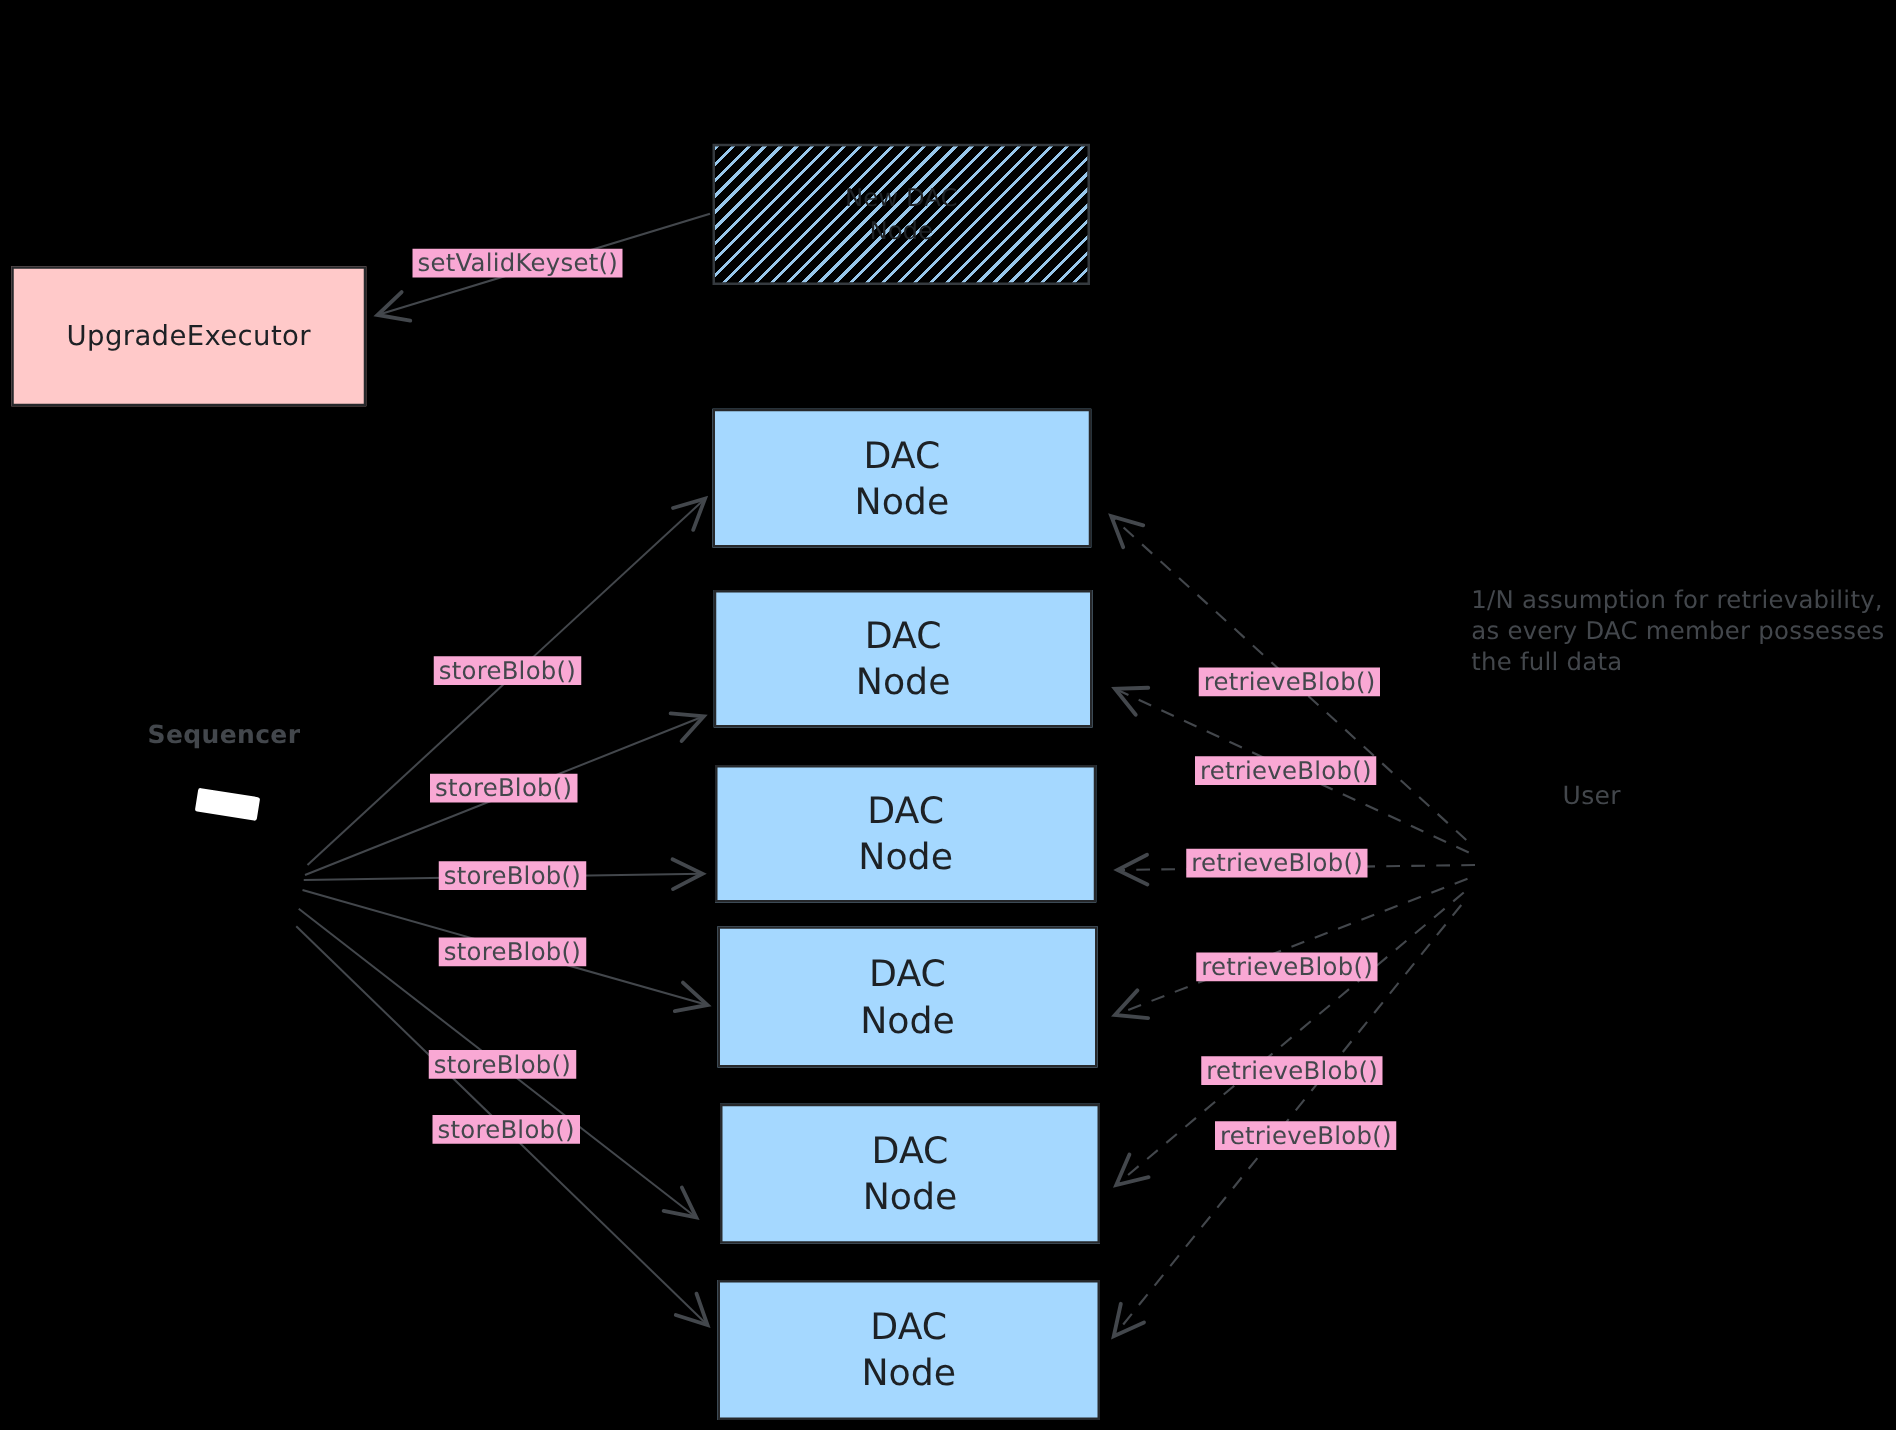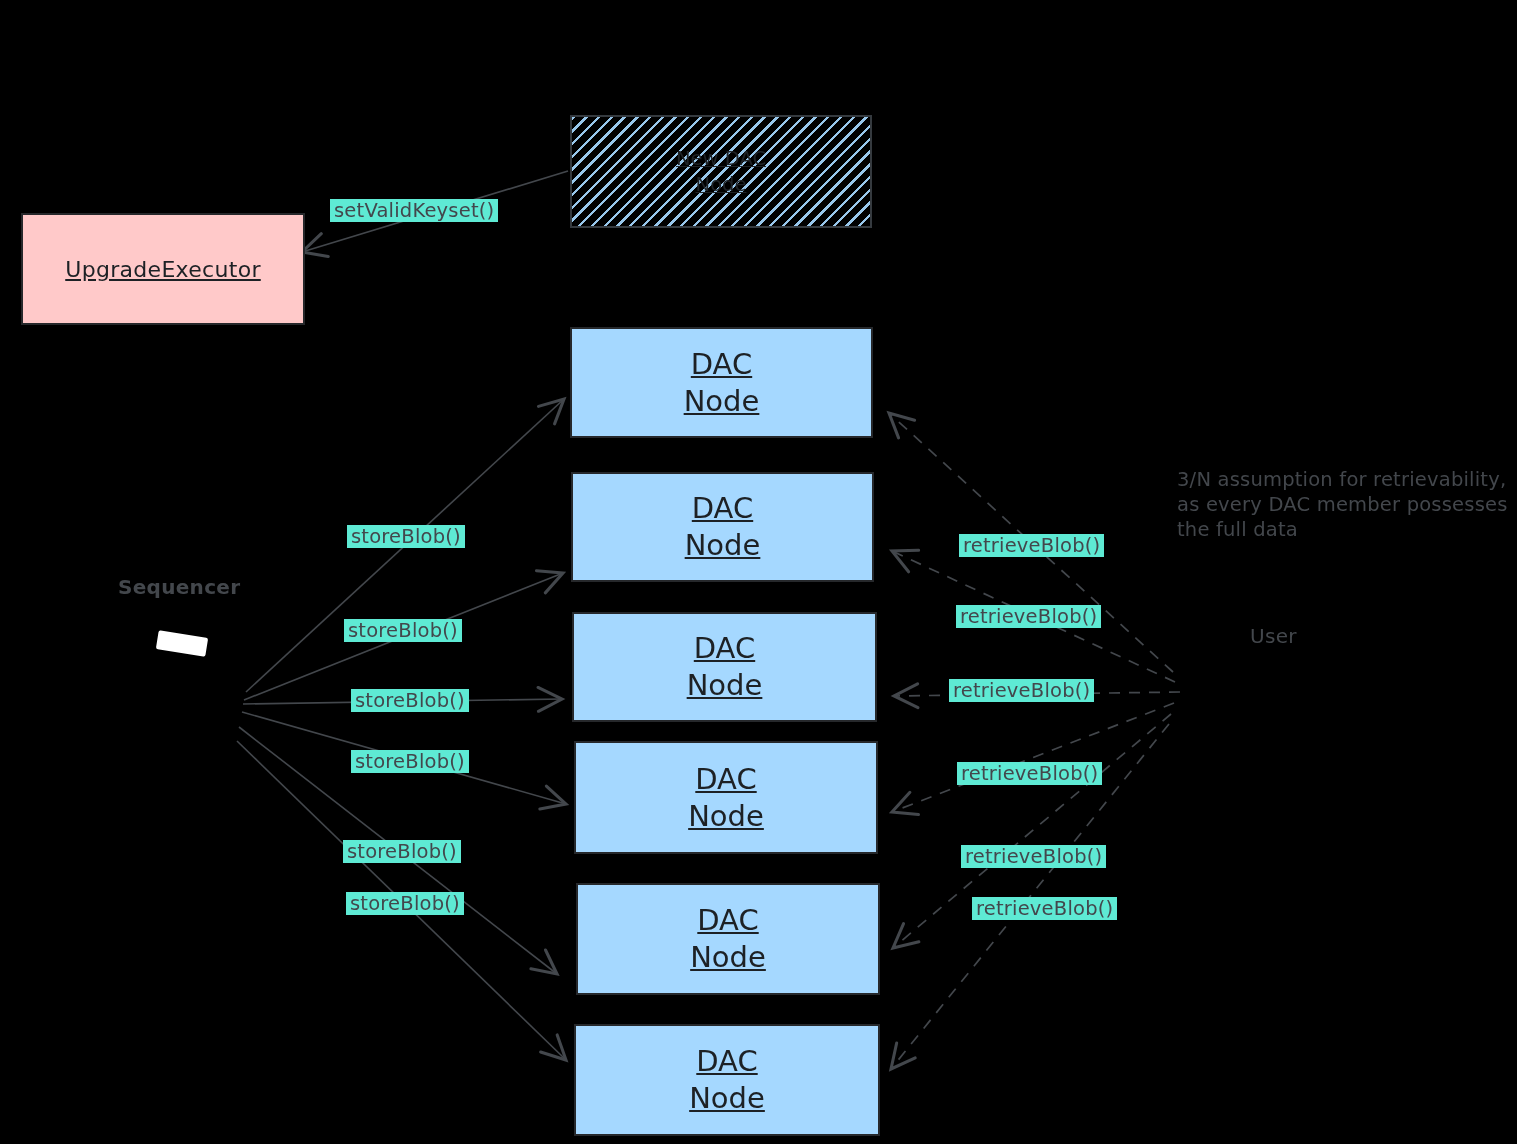--- a/index.html
+++ b/index.html
@@ -15,25 +15,25 @@
     font-family:"DejaVu Sans", sans-serif;
   }
   .canvas{position:absolute;inset:0;}
   svg.arrow-layer{position:absolute;left:0;top:0;width:1517px;height:1144px;}
   .note{
     position:absolute;color:var(--ink);white-space:pre-line;
     font-size:19.5px;line-height:1.28;letter-spacing:.2px;
   }
   .edge-label{
     position:absolute;color:var(--ink);font-size:19.5px;letter-spacing:.2px;
-    background:#5eead4;padding:0 4px;white-space:nowrap;
+    background:#f9a8d4;padding:0 4px;white-space:nowrap;
   }
   .box{
     position:absolute;box-sizing:border-box;display:flex;align-items:center;
-    justify-content:center;text-align:center;white-space:pre-line;text-decoration:underline;
+    justify-content:center;text-align:center;white-space:pre-line;
   }
   .dac-box{
     background:var(--blue);border:2px solid var(--border);
     color:var(--darktext);font-size:29px;line-height:1.27;
   }
   .pink-box{
     background:var(--pink);border:2px solid var(--border);
     color:var(--darktext);font-size:22px;letter-spacing:.3px;
   }
   .hatch-box{
@@ -78,21 +78,21 @@
     <line x1="1171" y1="714" x2="893" y2="948" stroke="#43474c" stroke-width="1.7" stroke-dasharray="11 9" marker-end="url(#ah)"></line>
     <line x1="1169" y1="724" x2="891" y2="1069" stroke="#43474c" stroke-width="1.7" stroke-dasharray="11 9" marker-end="url(#ah)"></line>
   </svg>
 
 
   <div class="box hatch-box" style="left:570px;top:115px;width:302px;height:113px;">
     <span>New DAC
 Node</span>
   </div>
 
-  <div class="box pink-box" style="left:9px;top:213px;width:284px;height:112px;margin-left:12px;">
+  <div class="box pink-box" style="left:9px;top:213px;width:284px;height:112px;">
     <span>UpgradeExecutor</span>
   </div>
 
   <div class="edge-label" style="left:330px;top:199px;">setValidKeyset()</div>
 
   <div class="box dac-box" style="left:570px;top:327px;width:303px;height:111px;">
     <span>DAC
 Node</span>
   </div>
   <div class="box dac-box" style="left:571px;top:472px;width:303px;height:110px;">
@@ -127,18 +127,18 @@
   <div class="edge-label" style="left:343px;top:840px;">storeBlob()</div>
   <div class="edge-label" style="left:346px;top:892px;">storeBlob()</div>
 
   <div class="edge-label" style="left:959px;top:534px;">retrieveBlob()</div>
   <div class="edge-label" style="left:956px;top:605px;">retrieveBlob()</div>
   <div class="edge-label" style="left:949px;top:679px;">retrieveBlob()</div>
   <div class="edge-label" style="left:957px;top:762px;">retrieveBlob()</div>
   <div class="edge-label" style="left:961px;top:845px;">retrieveBlob()</div>
   <div class="edge-label" style="left:972px;top:897px;">retrieveBlob()</div>
 
-  <div class="note" style="left:1177px;top:468px;width:340px;">3/N assumption for retrievability,
+  <div class="note" style="left:1177px;top:468px;width:340px;">1/N assumption for retrievability,
 as every DAC member possesses
 the full data</div>
   <div class="actor-label" style="left:1250px;top:624px;">User</div>
 
 </div>
 
 </body></html>

